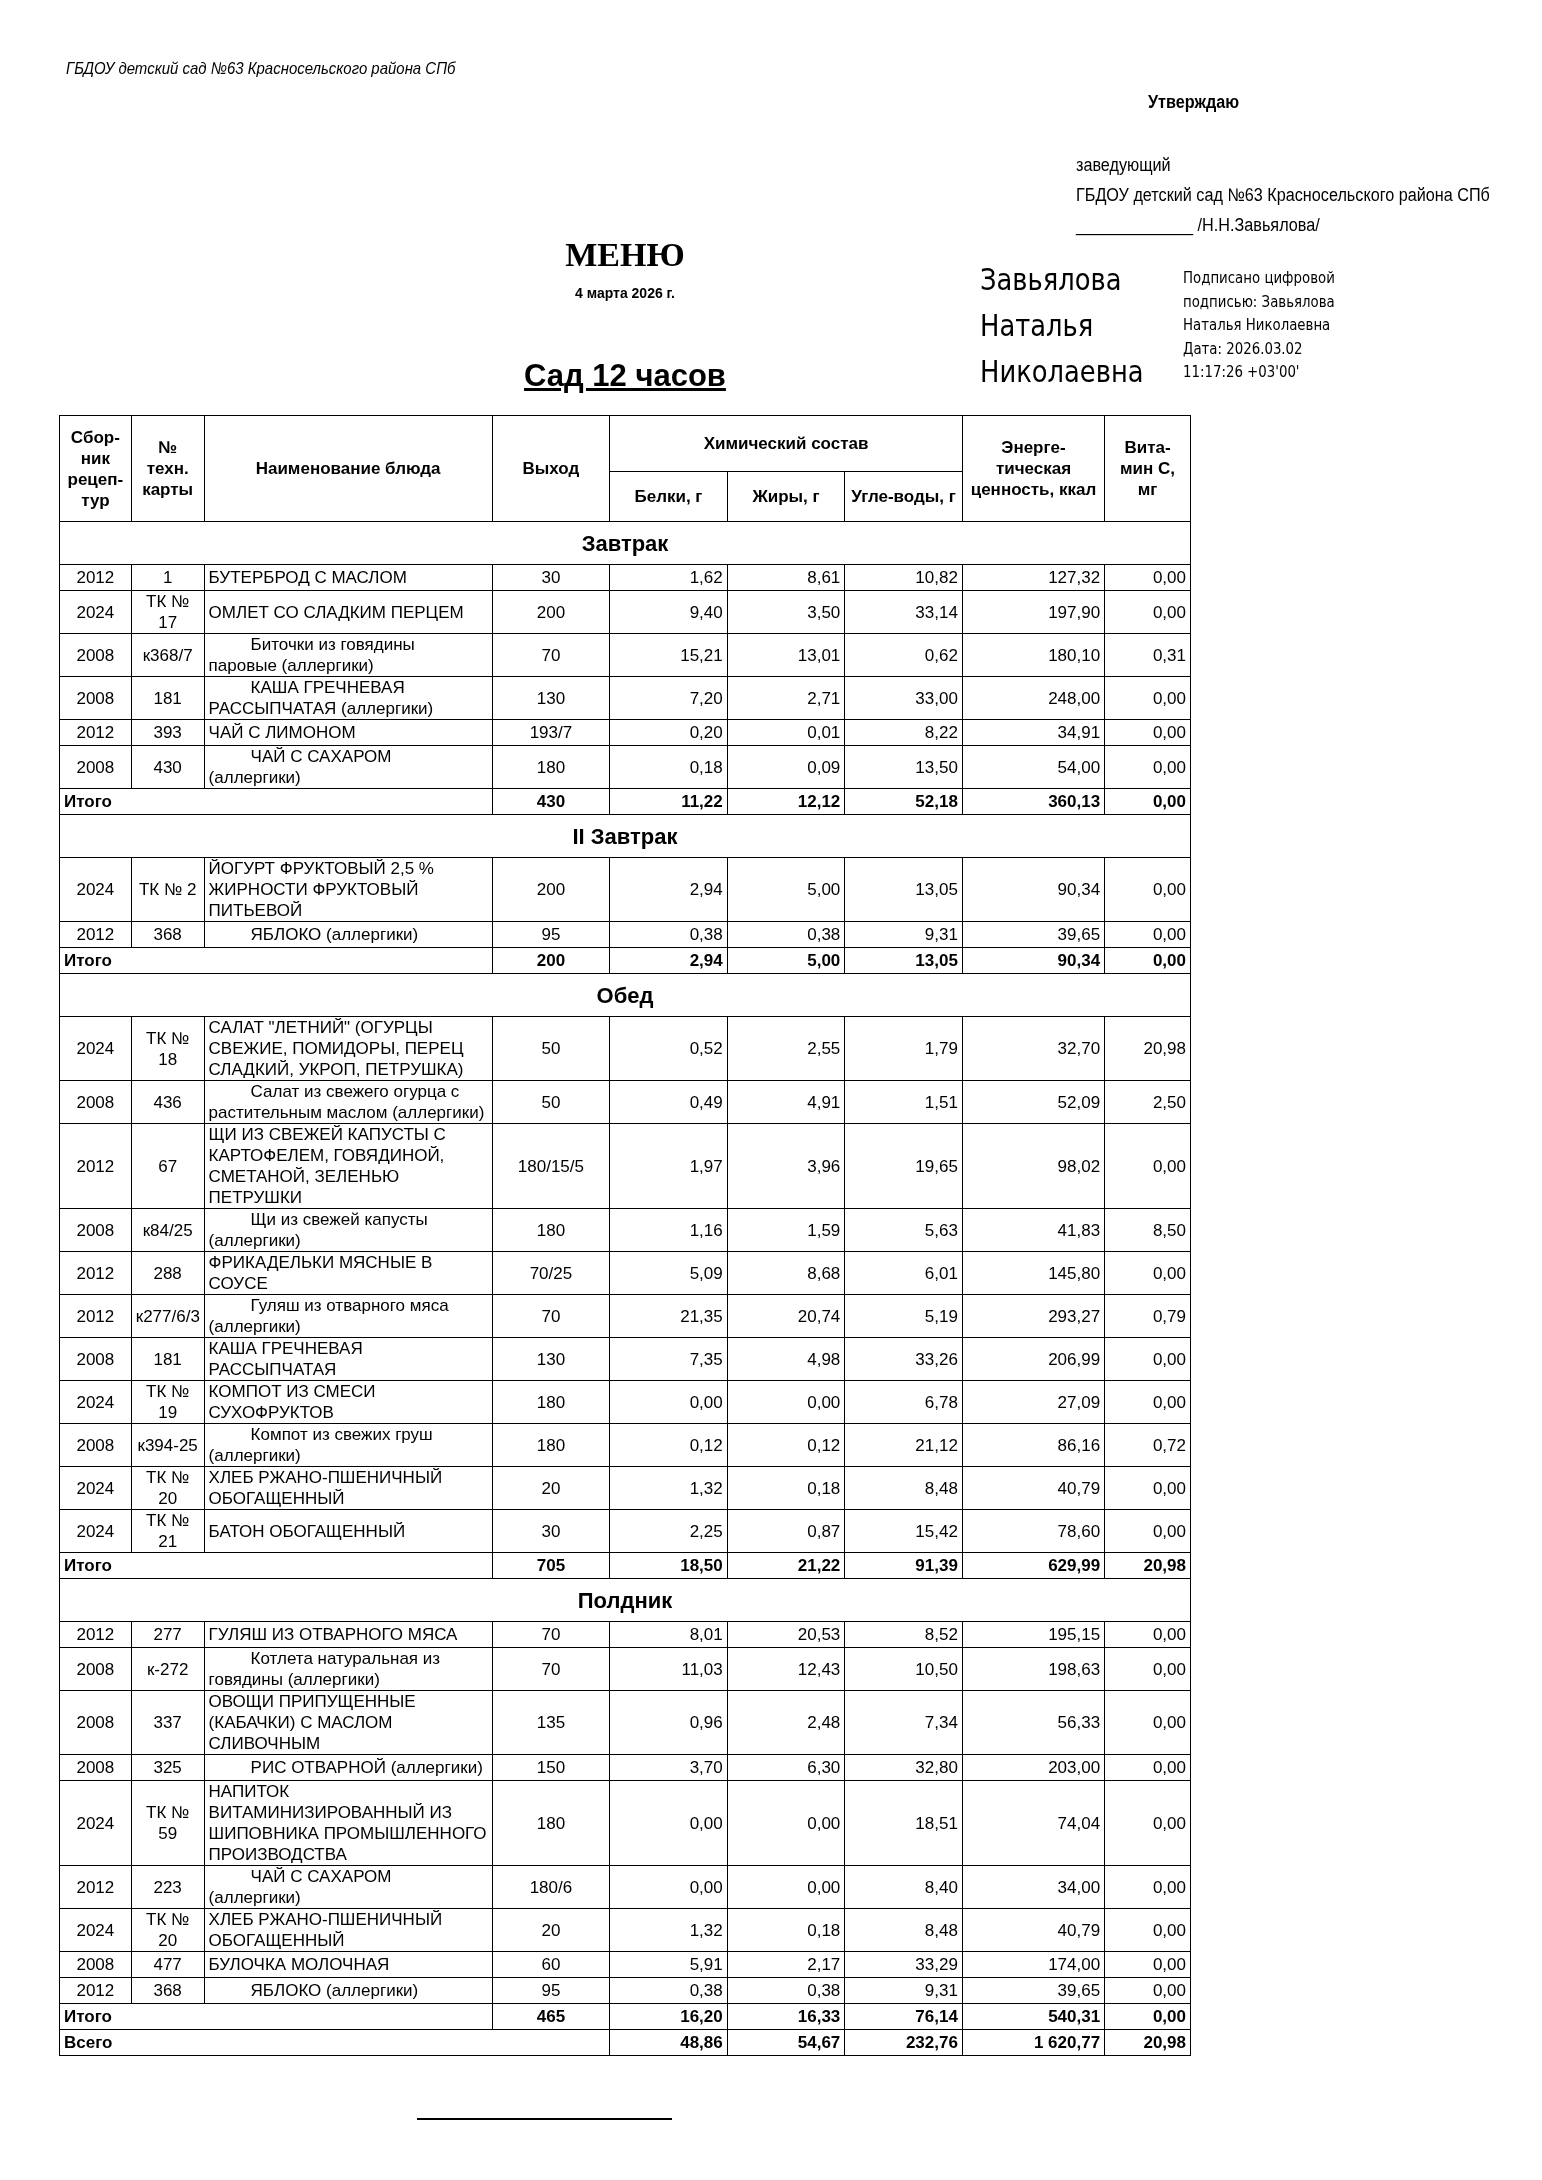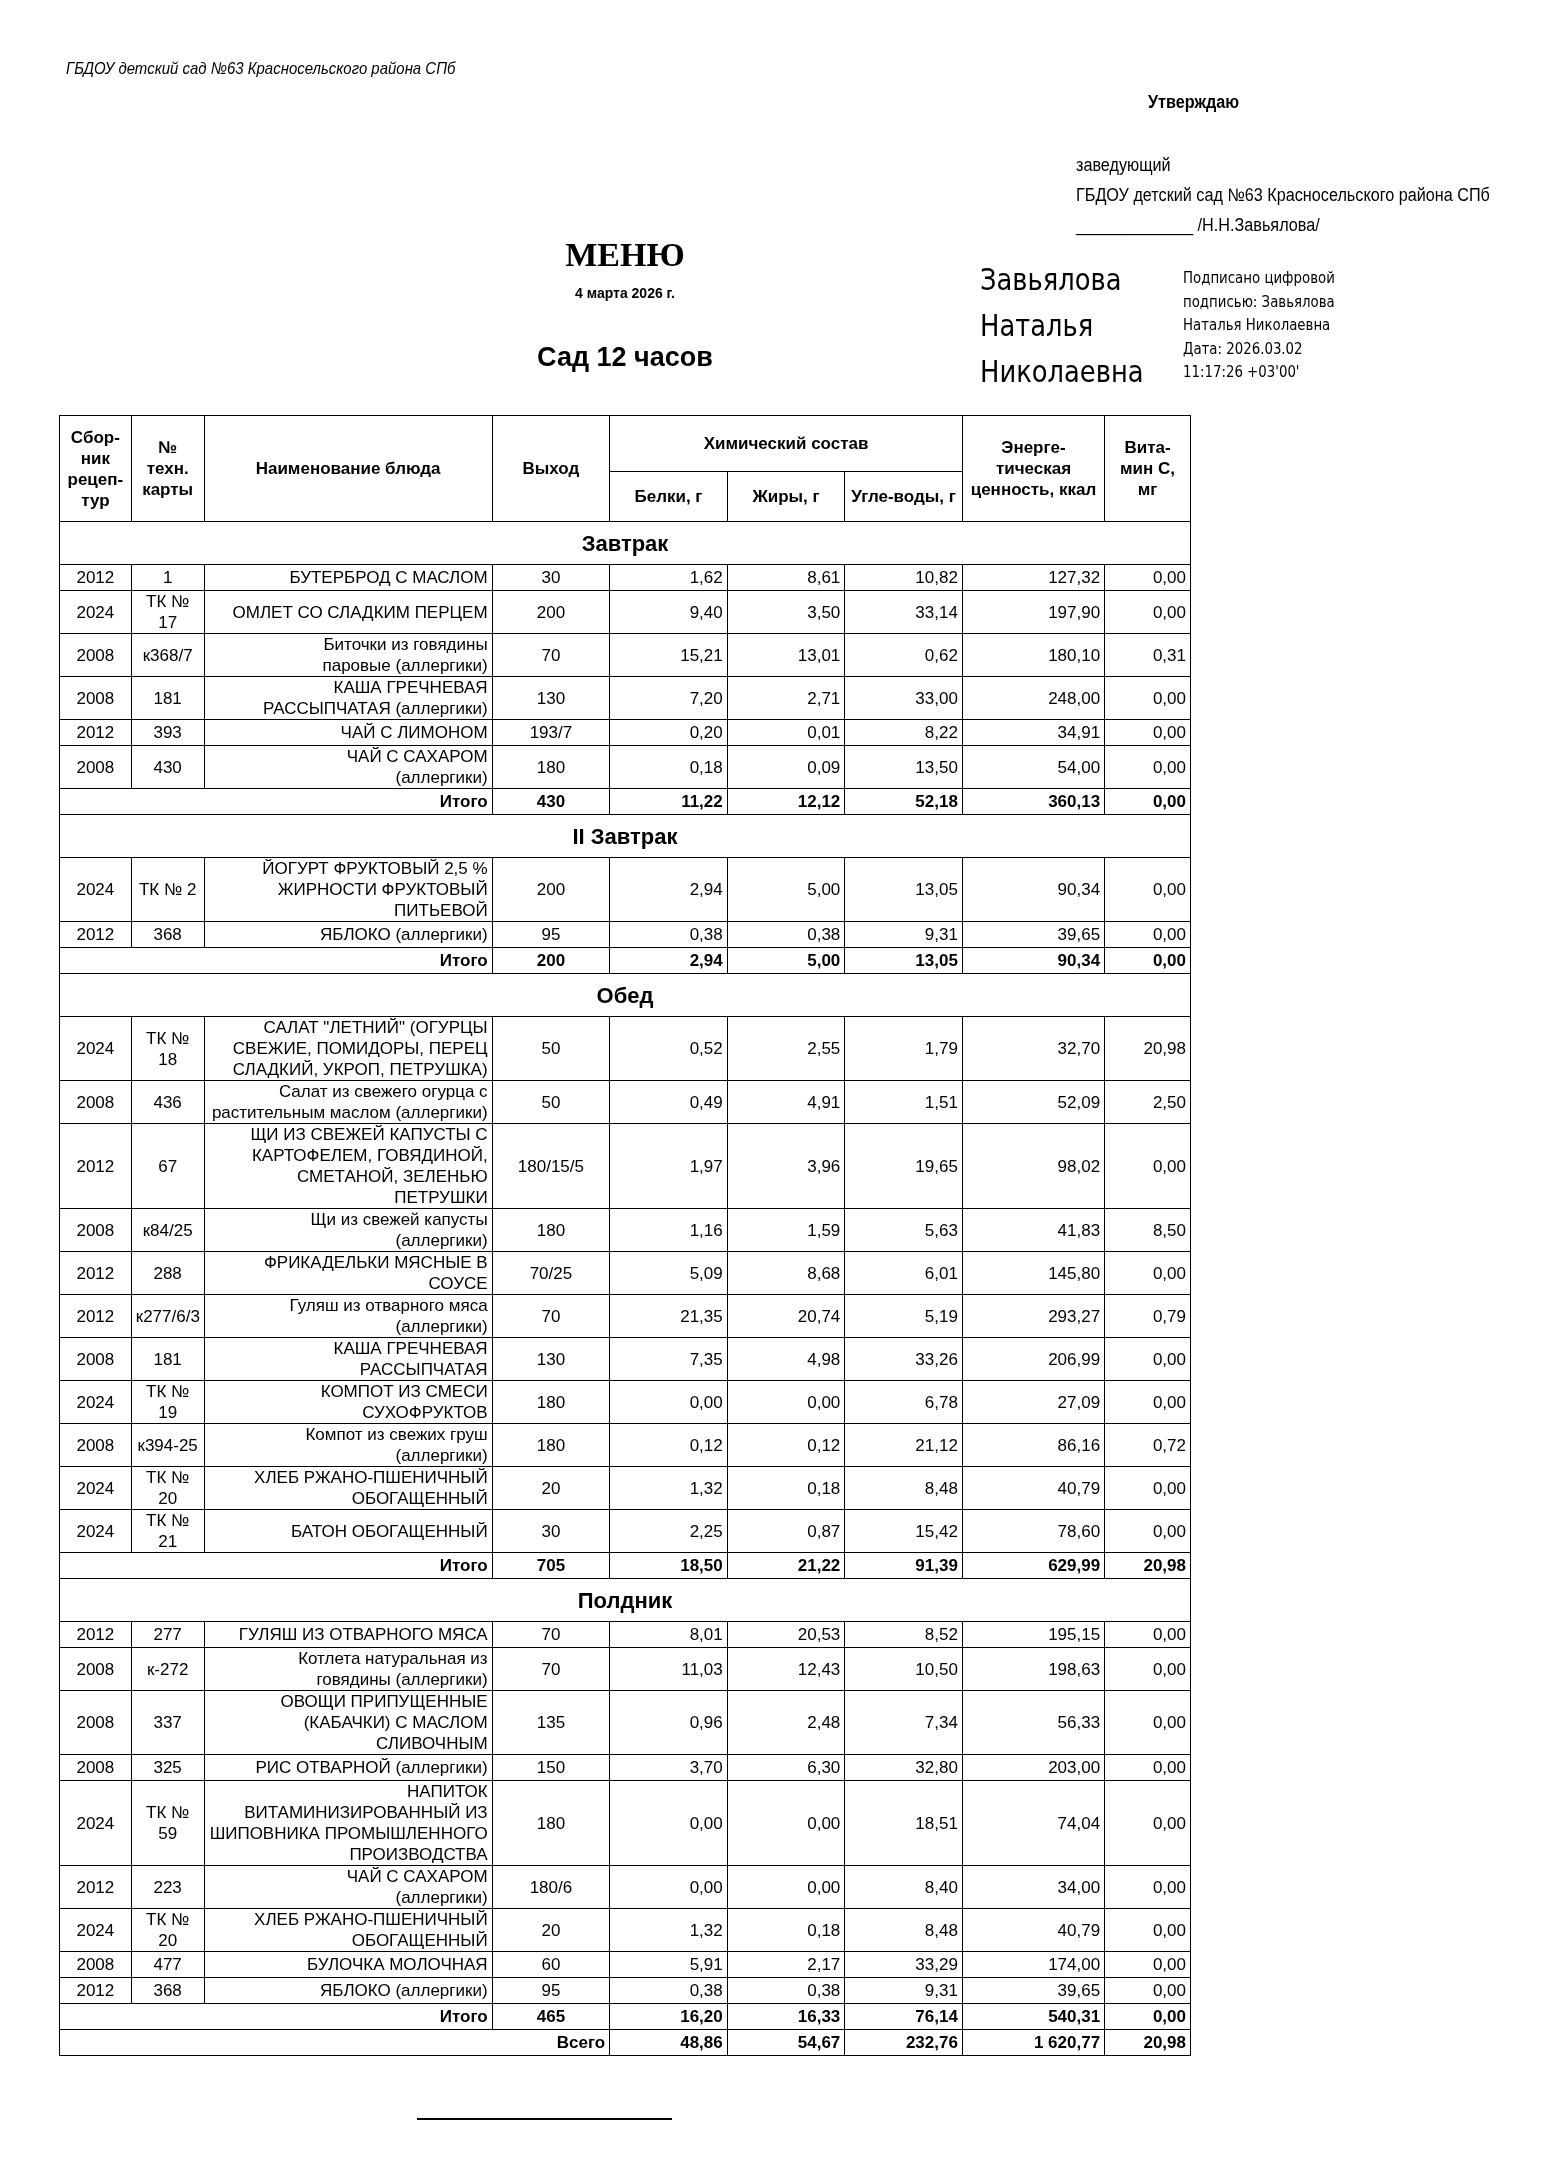--- a/index.html
+++ b/index.html
@@ -4,29 +4,29 @@
 <style>
   html, body { margin: 0; padding: 0; background: #ffffff; }
   body { width: 1542px; height: 2180px; position: relative; font-family: "Liberation Sans", sans-serif; color: #000; overflow: hidden; }
   .org-top { position: absolute; left: 66px; top: 59px; font-size: 17px; font-style: italic; transform: scaleX(0.88); transform-origin: left top; }
   .approve { position: absolute; left: 1148px; top: 92px; font-size: 18px; font-weight: bold; transform: scaleX(0.9); transform-origin: left top; }
   .approve-block { position: absolute; right: 52px; top: 150px; text-align: left; font-size: 18px; line-height: 30px; }
   .approve-block div { transform: scaleX(0.9); transform-origin: right top; white-space: nowrap; }
   .title { position: absolute; left: 0; width: 1250px; text-align: center; }
   .title-menu { top: 236px; font-family: "Liberation Serif", serif; font-weight: bold; font-size: 34px; }
   .title-date { top: 285px; font-weight: bold; font-size: 14px; }
-  .title-sub { top: 342px; font-weight: bold; font-size: 27px; }
+  .title-sub { top: 358px; font-weight: bold; font-size: 31px; text-decoration: underline; }
   .sig-name { position: absolute; left: 980px; top: 257px; font-family: "DejaVu Sans", sans-serif; font-size: 30px; line-height: 46px; transform: scaleX(0.86); transform-origin: left top; }
   .sig-note { position: absolute; left: 1183px; top: 267px; font-family: "DejaVu Sans", sans-serif; font-size: 15.5px; line-height: 23.5px; transform: scaleX(0.86); transform-origin: left top; white-space: nowrap; }
   table.menu { position: absolute; left: 59px; top: 415px; width: 1132px; border-collapse: collapse; table-layout: fixed; font-size: 17px; }
   table.menu td, table.menu th { border: 1.5px solid #000; padding: 0 4px; line-height: 21px; }
   table.menu th { font-weight: bold; text-align: center; font-size: 17px; }
   .c { text-align: center; }
   .r { text-align: right; }
-  .l { text-align: right; }
+  .l { text-align: left; }
   .ind { text-indent: 42px; }
   .b { font-weight: bold; }
   .sect td { text-align: center; font-weight: bold; font-size: 22px; height: 42px; }
   tr.row td { height: 25px; }
   .bottom-line { position: absolute; left: 417px; top: 2118px; width: 255px; border-top: 2px solid #000; }
 </style>
 </head>
 <body>
 
 <div class="org-top">ГБДОУ детский сад №63 Красносельского района СПб</div>

